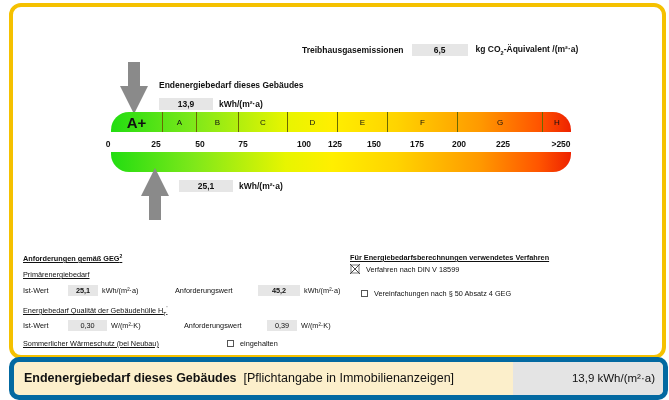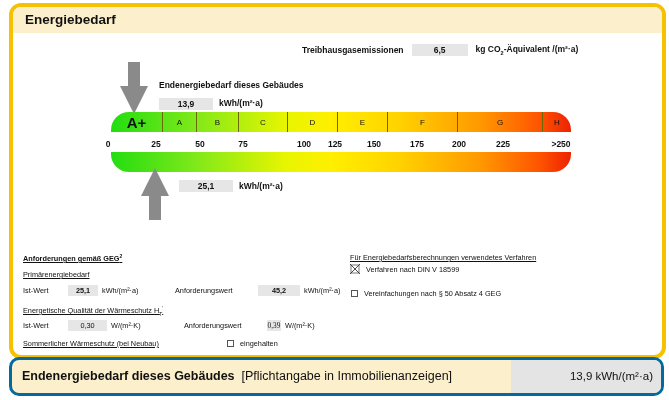--- a/index.html
+++ b/index.html
@@ -4,53 +4,50 @@
 <style>
   html, body { margin:0; padding:0; background:#ffffff; }
   body { width:669px; height:400px; position:relative; overflow:hidden; font-family:"Liberation Sans", sans-serif; color:#111; }
   .main-box { position:absolute; left:9px; top:3px; width:649px; height:348px; border:4px solid #f5c100; border-radius:12px; background:#fff; overflow:hidden; }
   .header { position:absolute; left:0; top:0; width:100%; height:26px; background:#fcefcb; }
   .header-title { position:absolute; left:12px; top:5px; font-size:13.5px; font-weight:bold; }
   .ghg { position:absolute; top:37px; left:289px; font-size:8.5px; font-weight:bold; display:flex; align-items:center; }
   .valbox { background:#e6e6e6; display:inline-block; text-align:center; height:12px; line-height:12px; }
   .ghg .valbox { width:56px; margin:0 8px 0 8px; }
   .end-label { position:absolute; left:146px; top:73px; font-size:8.5px; font-weight:bold; }
-  .end-val { position:absolute; left:146px; top:91px; font-size:8.5px; font-weight:bold; display:flex; align-items:flex-start; }
+  .end-val { position:absolute; left:146px; top:91px; font-size:8.5px; font-weight:bold; display:flex; align-items:center; }
   .end-val .valbox { width:54px; margin-right:6px; }
   .bar { position:absolute; left:98px; top:105px; width:460px; height:20px; border-radius:18px 18px 0 0; overflow:hidden;
          background:linear-gradient(to right,#22dd11 0%,#7ee81a 18%,#e8f500 38%,#ffef00 48%,#ffd400 62%,#ff9a00 80%,#ff5500 93%,#ee2200 100%); }
   .seg { position:absolute; top:0; height:20px; border-right:1px solid #6a6a00; font-size:8px; display:flex; align-items:center; justify-content:center; box-sizing:border-box; }
   .seg.aplus { font-size:15px; font-weight:bold; }
   .seg.last { border-right:none; }
   .ticks { position:absolute; top:132px; left:0; width:669px; height:12px; font-size:8.5px; font-weight:bold; }
   .tick { position:absolute; transform:translateX(-50%); }
   .bar2 { position:absolute; left:98px; top:145px; width:460px; height:20px; border-radius:0 0 18px 18px;
           background:linear-gradient(to right,#22dd11 0%,#7ee81a 18%,#e8f500 38%,#ffef00 48%,#ffd400 62%,#ff9a00 80%,#ff5500 93%,#ee2200 100%); }
   .prim-val { position:absolute; left:166px; top:173px; font-size:8.5px; font-weight:bold; display:flex; align-items:center; }
   .prim-val .valbox { width:54px; margin-right:6px; }
   .prim-label { position:absolute; left:166px; top:191px; font-size:8.5px; font-weight:bold; }
   .req { position:absolute; font-size:7.3px; }
   .u { text-decoration:underline; }
   .row { position:absolute; display:flex; align-items:center; font-size:7.3px; }
   .small-box { background:#e6e6e6; height:11px; line-height:11px; text-align:center; display:inline-block; }
   .cb { width:7px; height:7px; border:1px solid #555; display:inline-block; box-sizing:border-box; margin-right:6px; position:relative; }
   .cb.checked { border:none; width:10px; height:10px; }
-  .bottom-box { position:absolute; left:9px; top:357px; width:649px; height:33px; border:3px solid #0369a1; border-radius:10px; overflow:hidden; background:#fcefcb; }
+  .bottom-box { position:absolute; left:9px; top:357px; width:649px; height:33px; border:5px solid #0369a1; border-radius:10px; overflow:hidden; background:#fcefcb; }
   .bottom-right { position:absolute; right:0; top:0; width:150px; height:100%; background:#e4e4e4; }
   .bottom-text { position:absolute; left:10px; top:9px; font-size:12.5px; }
   .bottom-text b { font-weight:bold; }
   .bottom-value { position:absolute; right:8px; top:10px; font-size:11.5px; }
 </style>
 </head>
 <body>
 
 <div class="main-box">
-  <div class="header">
-    <span class="header-title">Energiebedarf</span>
-  </div>
 
   <div class="ghg">
     <span>Treibhausgasemissionen</span>
     <span class="valbox">6,5</span>
     <span><span>kg CO</span><sub style="font-size:5.5px;">2</sub><span>-Äquivalent /(m²·a)</span></span>
   </div>
 
   <div style="position:absolute;left:107px;top:55px;width:28px;height:52px;">
     <svg width="28" height="52" viewBox="0 0 28 52">
         <polygon points="8,0 20,0 20,24 28,24 14,52 0,24 8,24" fill="#8a8a8a"></polygon>
@@ -105,49 +102,49 @@
 
   <div class="row" style="left:10px;top:278px;">
     <span style="width:45px;">Ist-Wert</span>
     <span class="small-box" style="width:30px;font-weight:bold;">25,1</span>
     <span style="margin-left:4px;width:73px;">kWh/(m²·a)</span>
     <span style="width:83px;">Anforderungswert</span>
     <span class="small-box" style="width:42px;font-weight:bold;">45,2</span>
     <span style="margin-left:4px;">kWh/(m²·a)</span>
   </div>
 
-  <div class="req u" style="left:10px;top:298px;"><span>Energetische Qualität der Wärmeschutz H</span><sub style="font-size:5px;">T</sub><sup style="font-size:5px;">'</sup></div>
+  <div class="req u" style="left:10px;top:298px;"><span>Energiebedarf Qualität der Gebäudehülle H</span><sub style="font-size:5px;">T</sub><sup style="font-size:5px;">'</sup></div>
 
   <div class="row" style="left:10px;top:313px;">
     <span style="width:45px;">Ist-Wert</span>
     <span class="small-box" style="width:39px;">0,30</span>
     <span style="margin-left:4px;width:73px;">W/(m²·K)</span>
     <span style="width:83px;">Anforderungswert</span>
-    <span class="small-box" style="width:14px;font-family:Liberation Serif, serif;">0,39</span>
+    <span class="small-box" style="width:30px;">0,39</span>
     <span style="margin-left:4px;">W/(m²·K)</span>
   </div>
 
   <div class="row" style="left:10px;top:332px;">
     <span class="u" style="width:204px;">Sommerlicher Wärmeschutz (bei Neubau)</span>
     <span class="cb"></span>
     <span>eingehalten</span>
   </div>
 
-  <div class="req u" style="left:337px;top:246px;font-weight:normal;">Für Energiebedarfsberechnungen verwendetes Verfahren</div>
+  <div class="req u" style="left:337px;top:246px;font-weight:bold;">Für Energiebedarfsberechnungen verwendetes Verfahren</div>
   <div class="row" style="left:337px;top:257px;">
     <span class="cb checked">
       <svg width="10" height="10" viewBox="0 0 10 10">
           <rect x="1" y="1" width="8" height="8" fill="none" stroke="#555" stroke-width="0.8"></rect>
           <line x1="0" y1="0" x2="10" y2="10" stroke="#333" stroke-width="0.9"></line>
           <line x1="10" y1="0" x2="0" y2="10" stroke="#333" stroke-width="0.9"></line>
         </svg>
     </span>
     <span>Verfahren nach DIN V 18599</span>
   </div>
-  <div class="row" style="left:338px;top:282px;justify-content:center;">
+  <div class="row" style="left:348px;top:282px;justify-content:center;">
     <span class="cb"></span>
     <span>Vereinfachungen nach § 50 Absatz 4 GEG</span>
   </div>
 </div>
 
 <div class="bottom-box">
   <div class="bottom-right"></div>
   <div class="bottom-text">
     <b>Endenergiebedarf dieses Gebäudes</b>&nbsp; <span>[Pflichtangabe in Immobilienanzeigen]</span>
   </div>

